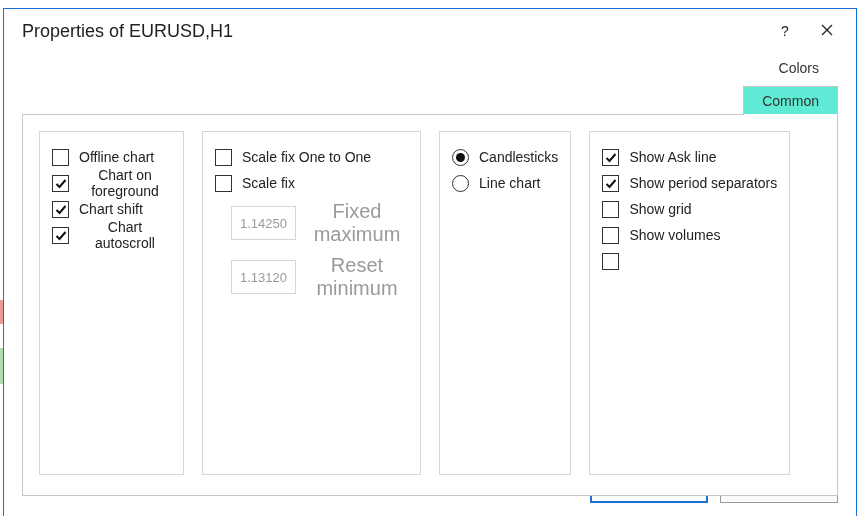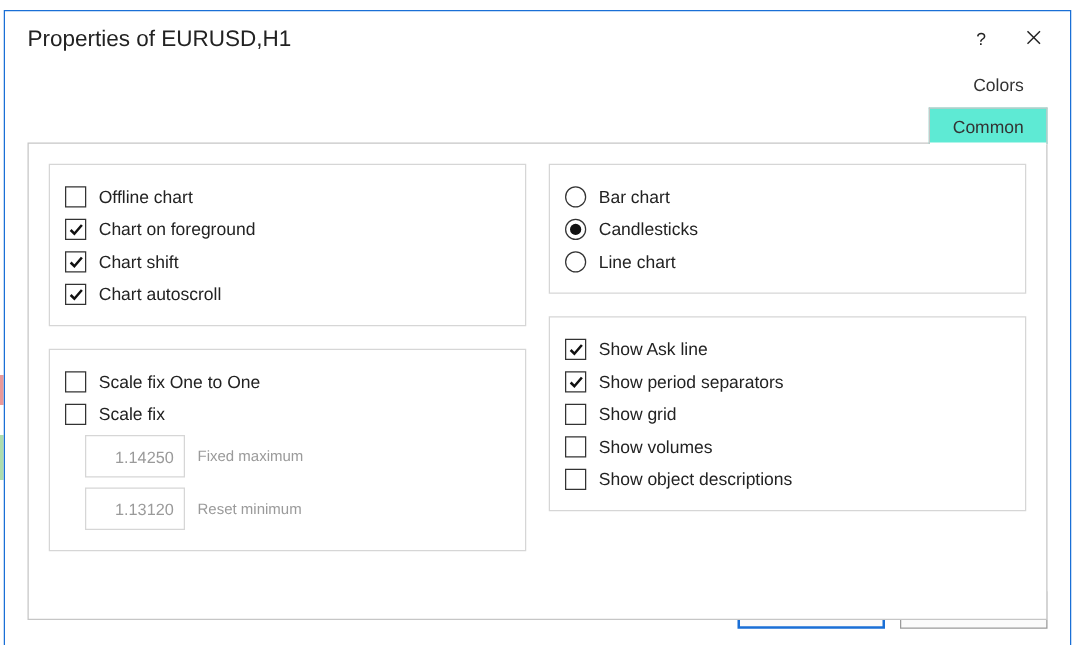--- a/index.html
+++ b/index.html
@@ -12,37 +12,37 @@
 
   .tabs-wrap { position: relative; padding: 0 18px; }
   .tab-strip { display: flex; align-items: flex-end; gap: 4px; margin-bottom: -1px; position: relative; z-index: 2; flex-direction: column; }
   .tab { padding: 6px 18px 6px 18px; border: 1px solid transparent; border-bottom: none; color: #333; cursor: default; }
   .tab.inactive { background: transparent; }
   .tab.active { background: #5eead4; border-color: #c6c6c6; position: relative; }
   .tab.active::after { content: ""; position: absolute; left: 0; right: 0; bottom: -1px; height: 2px; background: #fff; }
   .tab-panel { border: 1px solid #c6c6c6; background: #fff; padding: 16px 16px 20px 16px; height: 382px; position: relative; z-index: 1; }
 
   .cols { display: flex; gap: 18px; height: 100%; }
-  .col { flex: 1; display: flex; flex-direction: column; gap: 18px; text-align: center; }
+  .col { flex: 1; display: flex; gap: 18px; text-align: center; }
 
   .groupbox { border: 1px solid #d6d6d6; padding: 12px 12px 12px 12px; }
   .row { display: flex; align-items: center; gap: 10px; height: 26px; padding: 3px 0; }
   .row .lbl { color: #222; }
 
   .chk, .rdo { width: 17px; height: 17px; border: 1px solid #333; display: inline-flex; align-items: center; justify-content: center; flex-shrink: 0; background: #fff; }
   .rdo { border-radius: 50%; }
   .chk .mark { width: 12px; height: 12px; display: none; }
   .chk.checked .mark { display: block; }
   .chk .mark svg { width: 12px; height: 12px; stroke: #111; stroke-width: 2; fill: none; }
   .rdo .dot { width: 9px; height: 9px; border-radius: 50%; background: #111; display: none; }
   .rdo.checked .dot { display: block; }
 
   .numrow { display: flex; align-items: center; gap: 10px; padding: 4px 0 4px 16px; }
   .numbox { width: 80px; height: 26px; border: 1px solid #d6d6d6; background: #fff; display: flex; align-items: center; justify-content: flex-end; padding: 16px 8px; color: #9a9a9a; font-size: 13px; }
-  .numlbl { color: #9a9a9a; font-size: 12px; }
+  .numlbl { color: #9a9a9a; font-size: 20px; }
 
   .footer { position: absolute; right: 18px; bottom: 14px; display: flex; gap: 12px; }
   .btn { width: 118px; height: 30px; border: 1px solid #9a9a9a; background: #fbfbfb; display: flex; align-items: center; justify-content: center; color: #222; font-size: 14px; cursor: default; }
   .btn.default { border: 2px solid #1a6fd6; }
 
   
   .bgchart { position: absolute; left: 0; top: 300px; width: 3px; height: 120px; background: linear-gradient(#cc0000 0 20%, transparent 20% 40%, #33aa33 40% 70%, transparent 70% 100%); opacity: 0.4; }
 </style>
 </head>
 <body>
@@ -127,24 +127,20 @@
                   <span>1.13120</span>
                 </div>
               <span class="numlbl">Reset minimum</span>
             </div>
           </div>
         </div>
 
         <div class="col">
           <div class="groupbox">
             <div class="row">
-              <span class="rdo"></span>
-              <span class="lbl">Bar chart</span>
-            </div>
-            <div class="row">
               <span class="rdo checked">
                   <span class="dot"></span>
                 </span>
               <span class="lbl">Candlesticks</span>
             </div>
             <div class="row">
               <span class="rdo"></span>
               <span class="lbl">Line chart</span>
             </div>
           </div>
@@ -169,21 +165,20 @@
             <div class="row">
               <span class="chk"></span>
               <span class="lbl">Show grid</span>
             </div>
             <div class="row">
               <span class="chk"></span>
               <span class="lbl">Show volumes</span>
             </div>
             <div class="row">
               <span class="chk"></span>
-              <span class="lbl">Show object descriptions</span>
             </div>
           </div>
         </div>
       </div>
     </div>
   </div>
 
   <div class="footer">
     <div class="btn default">
         <span>OK</span>

